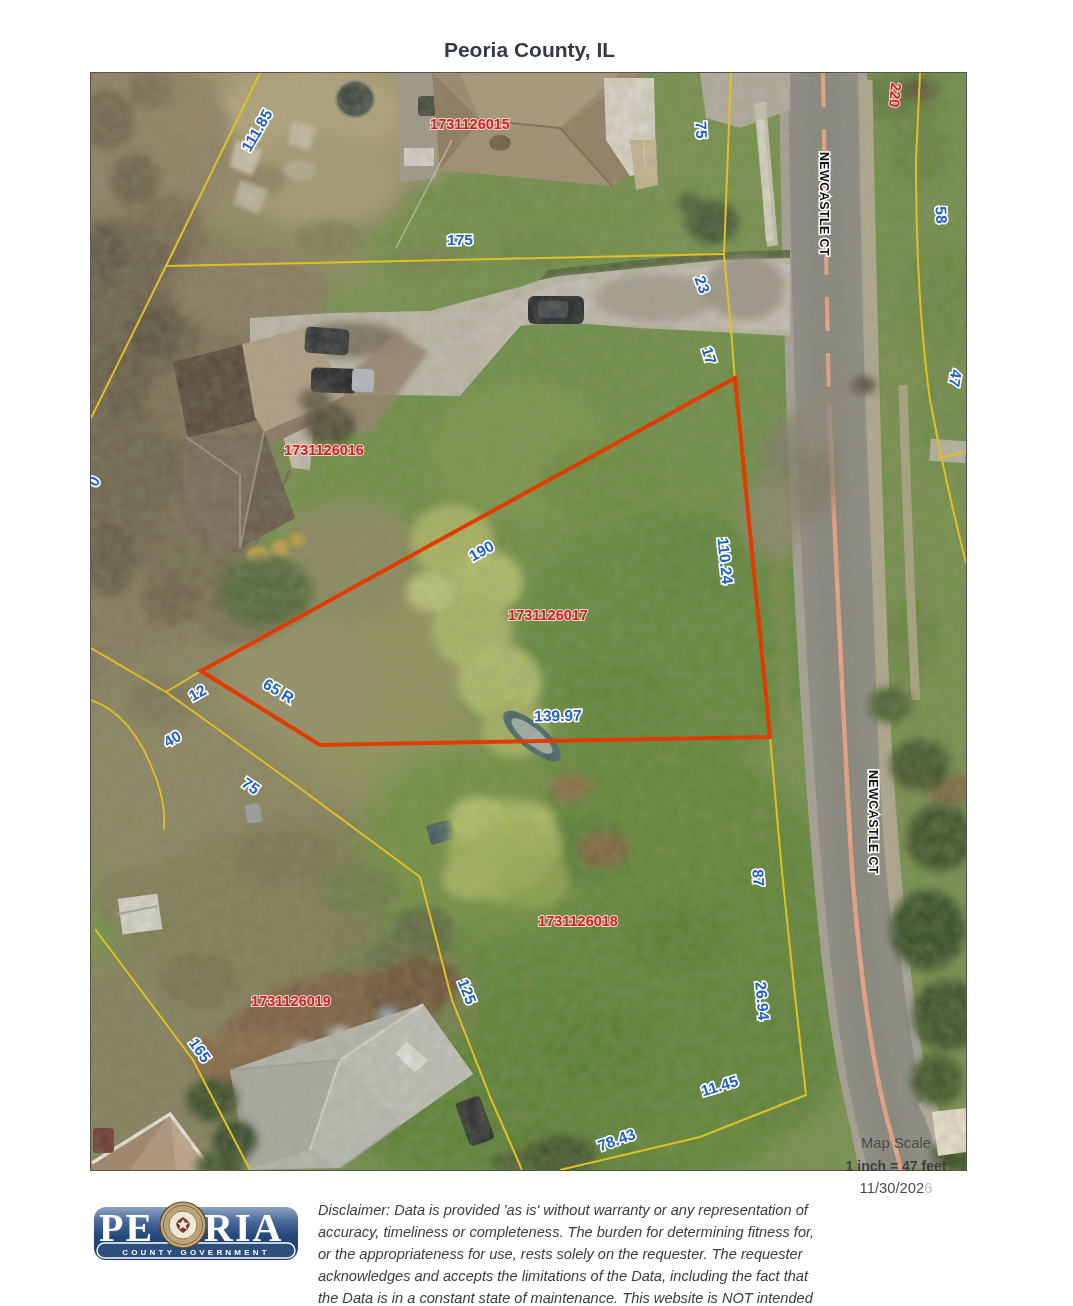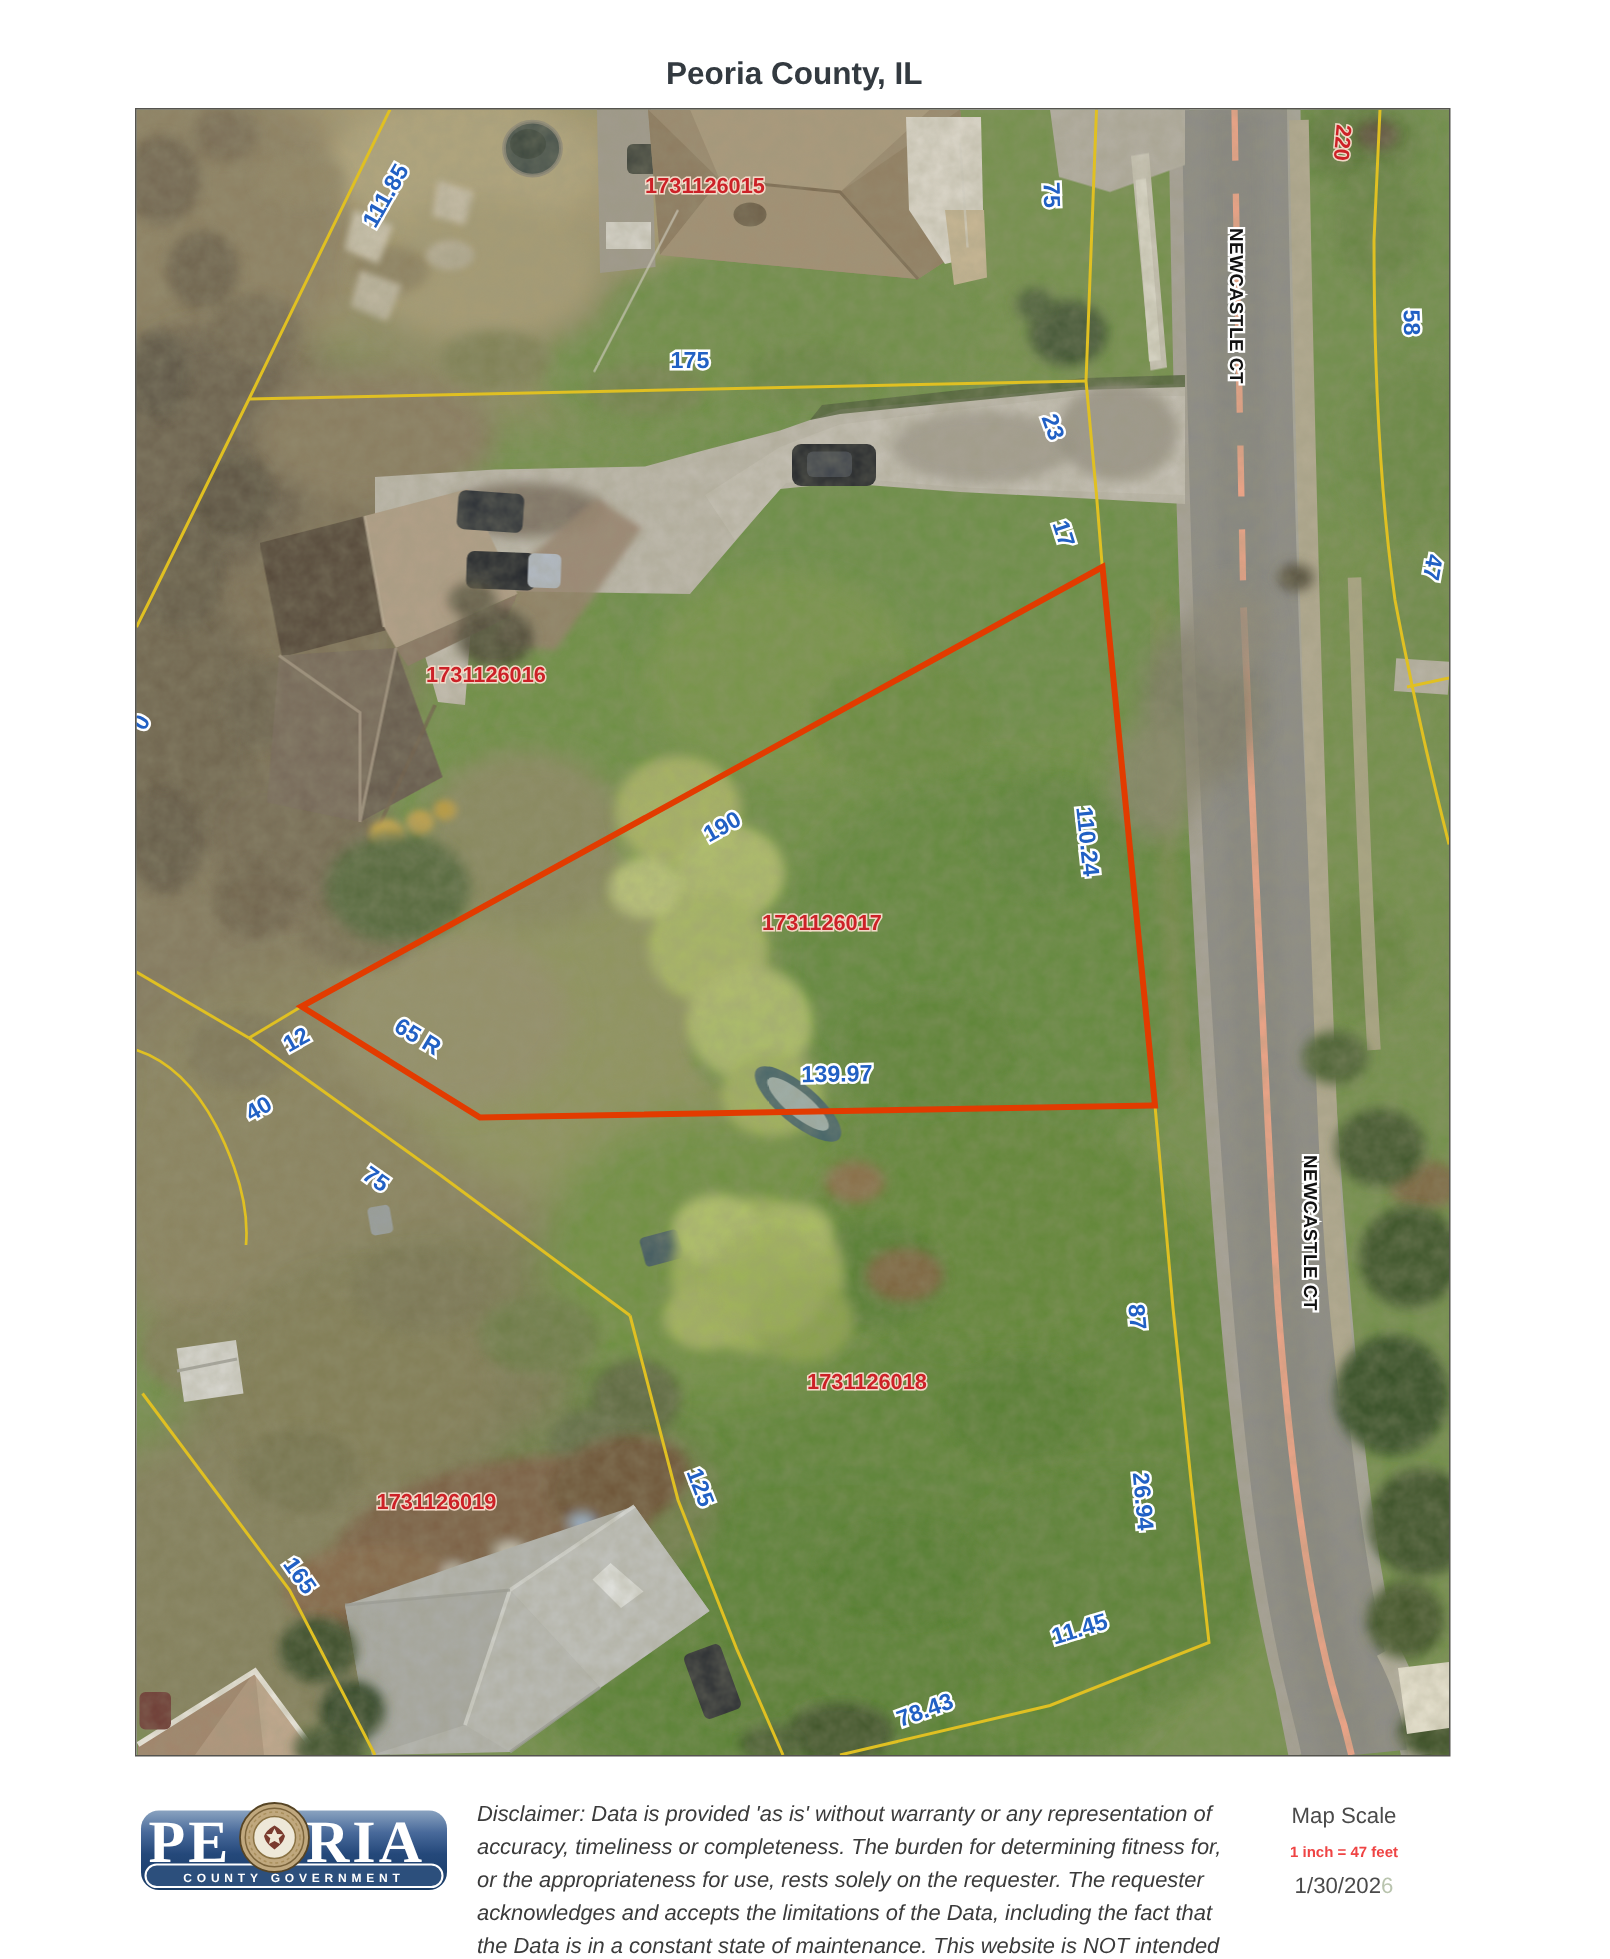--- a/index.html
+++ b/index.html
@@ -1,21 +1,21 @@
 <!DOCTYPE html>
 <html><head>
 <meta charset="utf-8">
 <style>
   html,body{margin:0;padding:0;background:#ffffff;}
   body{width:1073px;height:1306px;position:relative;font-family:"Liberation Sans",sans-serif;overflow:hidden;}
   .title{position:absolute;top:38px;left:-7px;width:1073px;text-align:center;font-size:21px;font-weight:bold;color:#333a40;letter-spacing:0px;}
   .map{position:absolute;left:91px;top:73px;width:875px;height:1097px;outline:1px solid #55544f;}
   .disc{position:absolute;left:318px;top:1200px;width:505px;font-style:italic;font-size:14.6px;line-height:21.9px;color:#3b3b3b;}
-  .scalebox{position:absolute;left:826px;top:1200px;width:140px;text-align:center;color:#4a4a4a;font-size:14.8px;line-height:22.5px;}
-  .scalebox b{color:#ef4444;font-size:10px;}
+  .scalebox{position:absolute;left:826px;top:1132px;width:140px;text-align:center;color:#4a4a4a;font-size:14.8px;line-height:22.5px;}
+  .scalebox b{color:#404040;font-size:14px;}
   .faded{color:#b9c4ae;}
 </style>
 </head>
 <body>
 
 <div class="title">Peoria County, IL</div>
 
 <div class="map">
 <svg width="875" height="1097" viewBox="91 73 875 1097" preserveAspectRatio="none">
   <defs>
@@ -464,13 +464,13 @@
   <circle cx="89" cy="18" r="19.5" fill="none" stroke="#7c653c" stroke-width="1"></circle>
   <circle cx="89" cy="18" r="14" fill="#eee8d8" stroke="#8a7243" stroke-width="1"></circle>
   <circle cx="89" cy="18" r="17" fill="none" stroke="#a98f5c" stroke-width="1" stroke-dasharray="2 2"></circle>
   <path d="M89 10 c3,2 5,3 7,7 c-1,4 -3,6 -7,9 c-4,-3 -6,-5 -7,-9 c2,-4 4,-5 7,-7 z" fill="#7a3b2e"></path>
   <path d="M89 12 l1.8 3.6 3.8 0.3 -2.8 2.6 0.9 3.9 -3.7-2.1 -3.7 2.1 0.9-3.9 -2.8-2.6 3.8-0.3z" fill="#f0e8d6"></path>
 </svg>
 </div>
 
 <div class="disc">Disclaimer: Data is provided 'as is' without warranty or any representation of accuracy, timeliness or completeness. The burden for determining fitness for, or the appropriateness for use, rests solely on the requester. The requester acknowledges and accepts the limitations of the Data, including the fact that the Data is in a constant state of maintenance. This website is NOT intended</div>
 
-<div class="scalebox">Map Scale<br><b>1 inch = 47 feet</b><br><span>1/30/202</span><span class="faded">6</span></div>
+<div class="scalebox">Map Scale<br><b>1 inch = 47 feet</b><br><span>11/30/202</span><span class="faded">6</span></div>
 
 </body></html>

